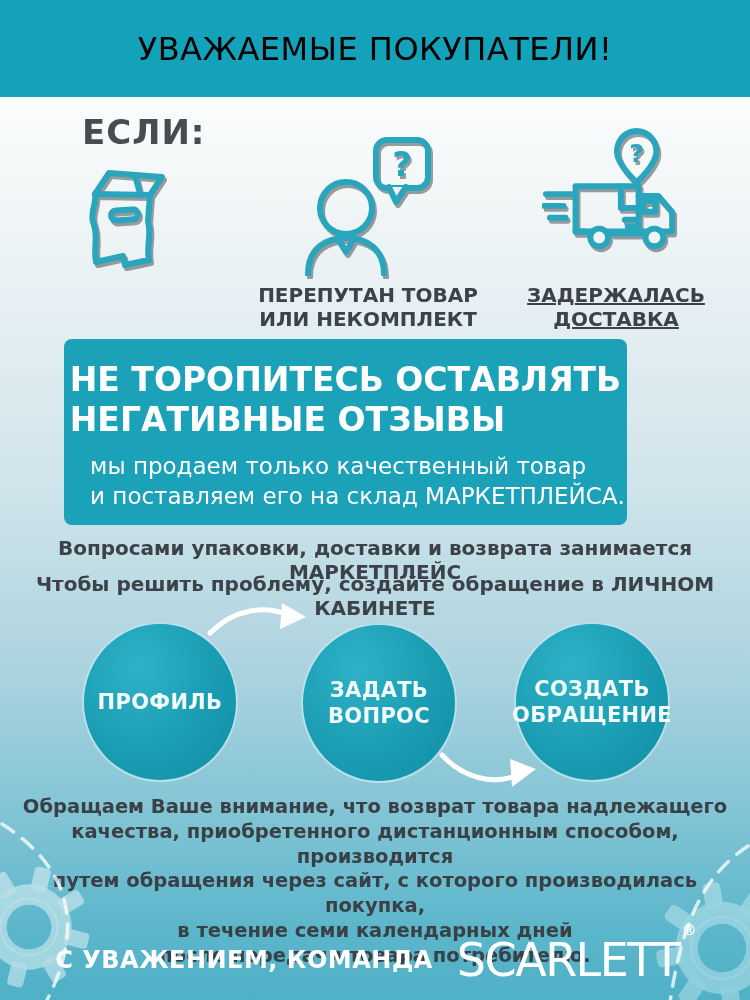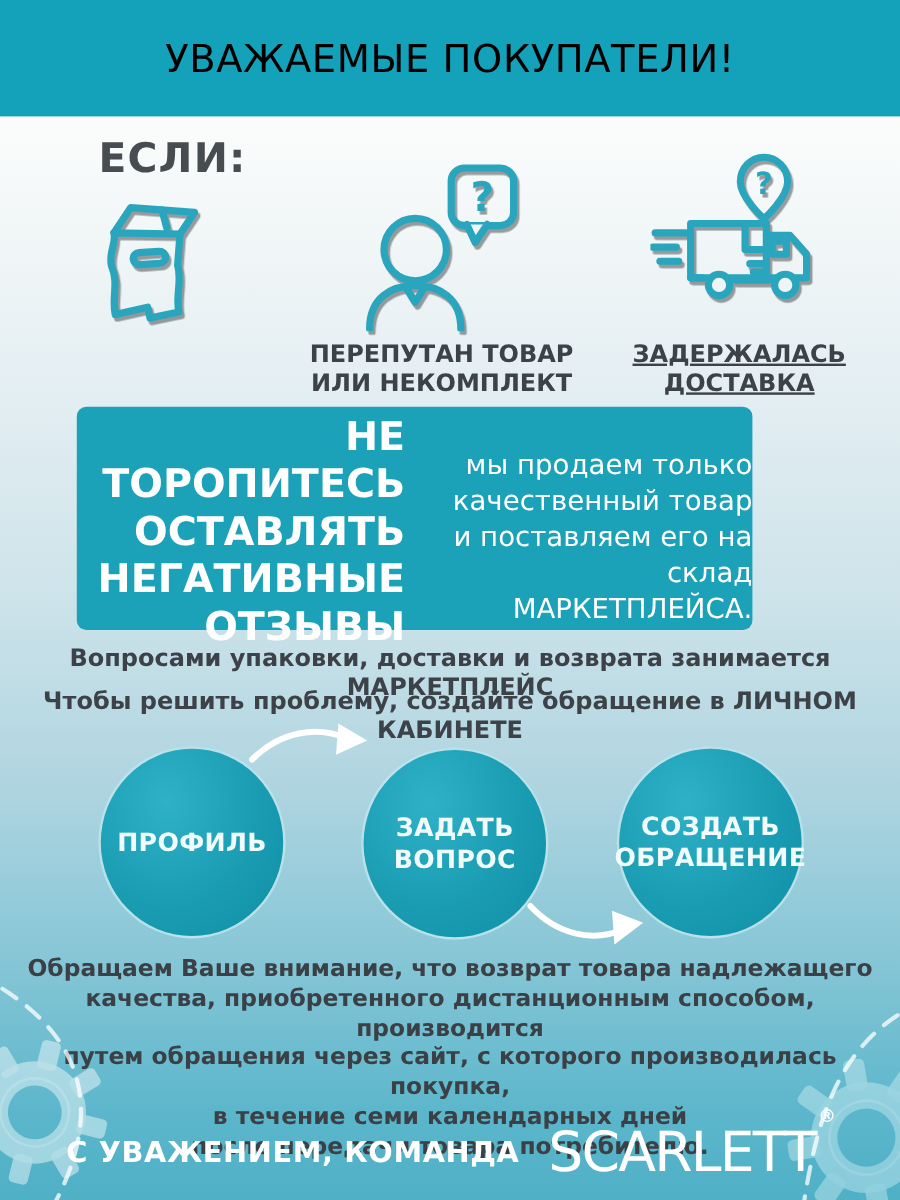--- a/index.html
+++ b/index.html
@@ -24,22 +24,22 @@
   .icon-truck { left:542px; top:124px; width:138px; height:152px; }
   .issue-label {
     position:absolute; top:284px; text-align:center; color:#3C4247;
     font-size:20px; font-weight:700; line-height:1.18; white-space:pre-wrap;
   }
   .lbl-1 { left:28px;  width:204px; }
   .lbl-2 { left:254px; width:228px; }
   .lbl-3 { left:500px; width:232px;text-decoration:underline; }
   .notice {
     position:absolute; left:64px; top:339px; width:563px; height:186px;
-    background:#1BA1B8; border-radius:8px; color:#fff; text-align:right;
-    display:flex; flex-direction:row; align-items:center; padding-top:21px;
+    background:#1BA1B8; border-radius:8px; color:#fff; text-align:left;
+    display:flex; flex-direction:column; align-items:center; padding-top:21px;
   }
   .notice-title { font-size:33px; font-weight:700; line-height:1.2; white-space:pre-wrap; }
   .notice-sub   { font-size:23px; font-weight:400; line-height:1.3; margin-top:13px; white-space:pre-wrap;margin-left:24px; }
   .info-line {
     position:absolute; left:0; width:750px; text-align:center;
     color:#3C4247; font-size:20px; font-weight:700;
   }
   .info-1 { top:536px; }
   .info-2 { top:572px; }
   .step {

